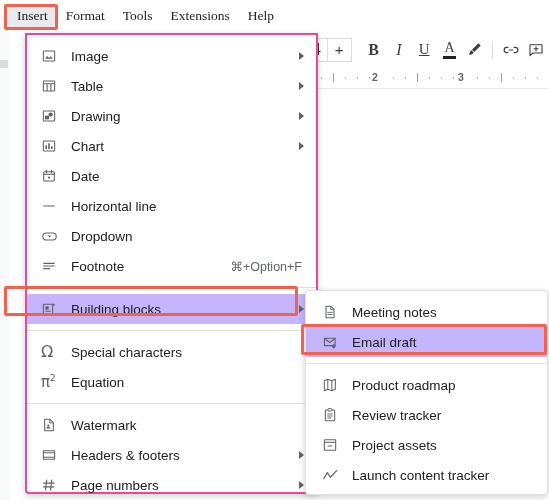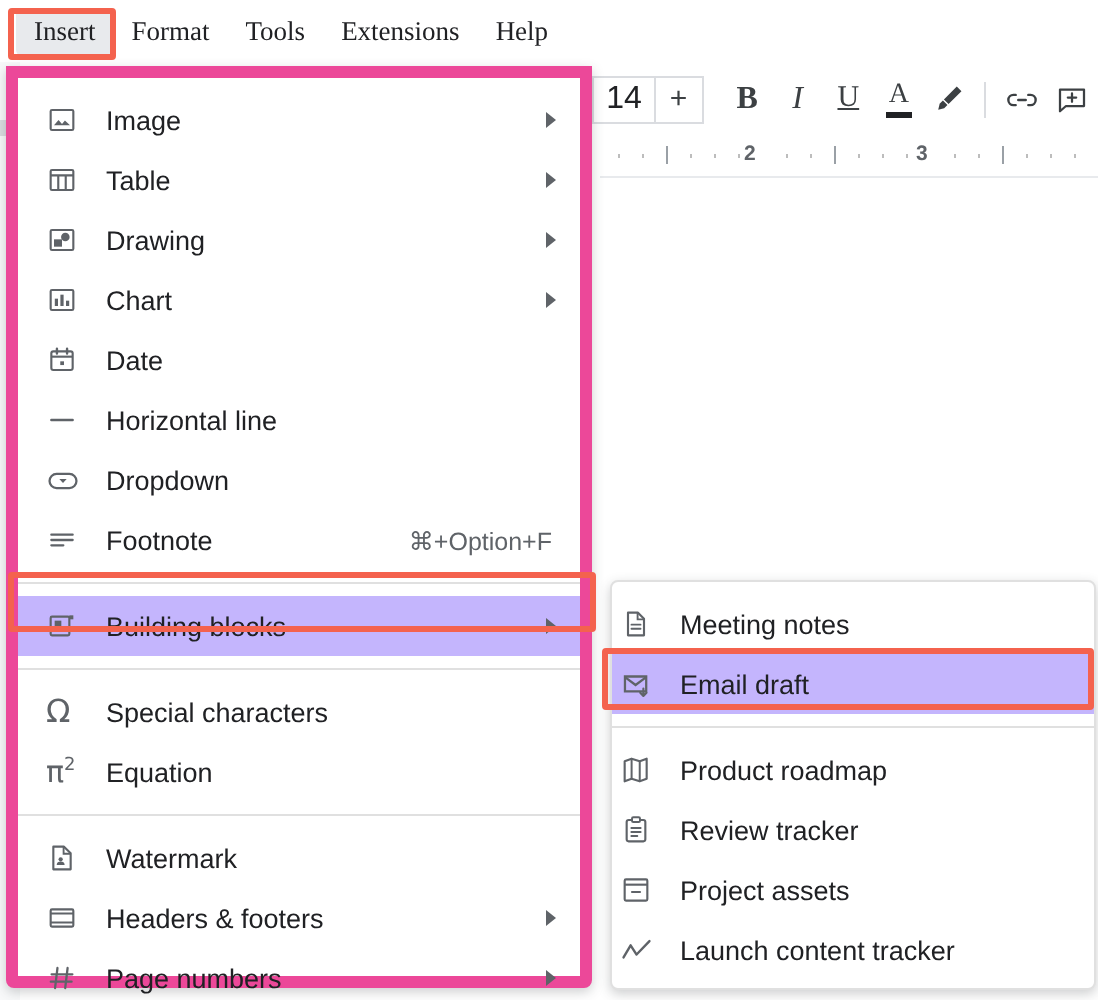--- a/index.html
+++ b/index.html
@@ -60,22 +60,22 @@
   .ruler-inner { position:relative; width:100%; height:100%; }
   .tick { position:absolute; top:9px; width:1px; height:2px; background:#bdbdbd;}
   .tick.major { top:5px; height:9px; background:#9aa0a6; width:1px;}
   .rnum { position:absolute; top:3px; font-size:10.5px; color:#5f6368; font-weight:bold;}
   .doc-page { position:absolute; left:300px; top:89px; width:249px; height:411px; background:#fff;}
   .left-strip { position:absolute; left:0px; top:31px; width:10px; height:469px; background:#f8f9fa;}
   .left-strip-ruler { position:absolute; left:0px; top:60px; width:8px; height:8px; background:#dadce0;}
 
   
   .menu {
-    position:absolute; left:3px; top:33px; width:293px; height:461px;
-    background:#ffffff; border:6px solid #ec4899; border-radius:0 0 4px 4px;
+    position:absolute; left:25px; top:33px; width:293px; height:461px;
+    background:#ffffff; border:2px solid #ec4899; border-radius:0 0 4px 4px;
     box-shadow: 0 2px 6px rgba(60,64,67,.25);
     padding: 6px 0;
   }
   .mi {
     display:flex; align-items:center; height:30px; padding: 0 0 0 14px; position:relative;
     font-size: 13.5px; color:#202124; cursor:default;
   }
   .mi.hl { background:#c4b5fd; }
   .mi .ico {
     width: 22px; min-width:22px; height:18px; display:flex; align-items:center;
@@ -91,21 +91,21 @@
   }
   .divider { height:1px; background:#e0e0e0; margin: 6px 0; }
 
   
   .submenu {
     position:absolute; left:305px; top:290px; width:243px; height:205px;
     background:#fff; border:1px solid #e0e0e0; border-radius:4px;
     box-shadow: 0 2px 6px rgba(60,64,67,.25);
     padding: 6px 0;
   }
-  .submenu .mi { padding-left: 4px; }
+  .submenu .mi { padding-left: 16px; }
 
   
   .redbox { position:absolute; border: 3px solid #f4624e; border-radius: 2px; pointer-events:none; }
 
   svg { display:block; }
   .gl { font-size: 14px; color:#5f6368; line-height:1; }
 </style>
 </head>
 <body>
 

